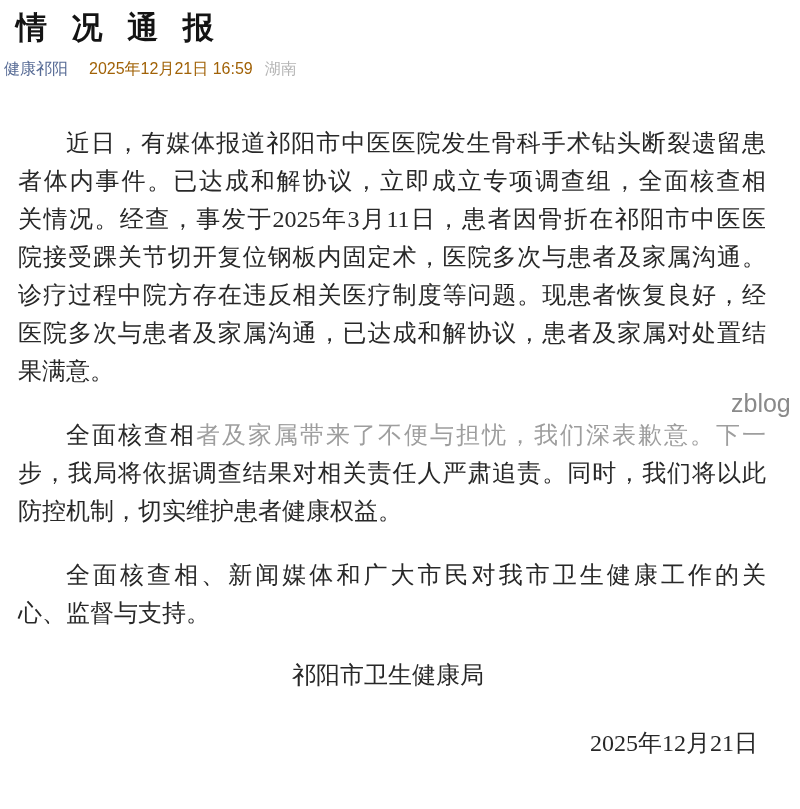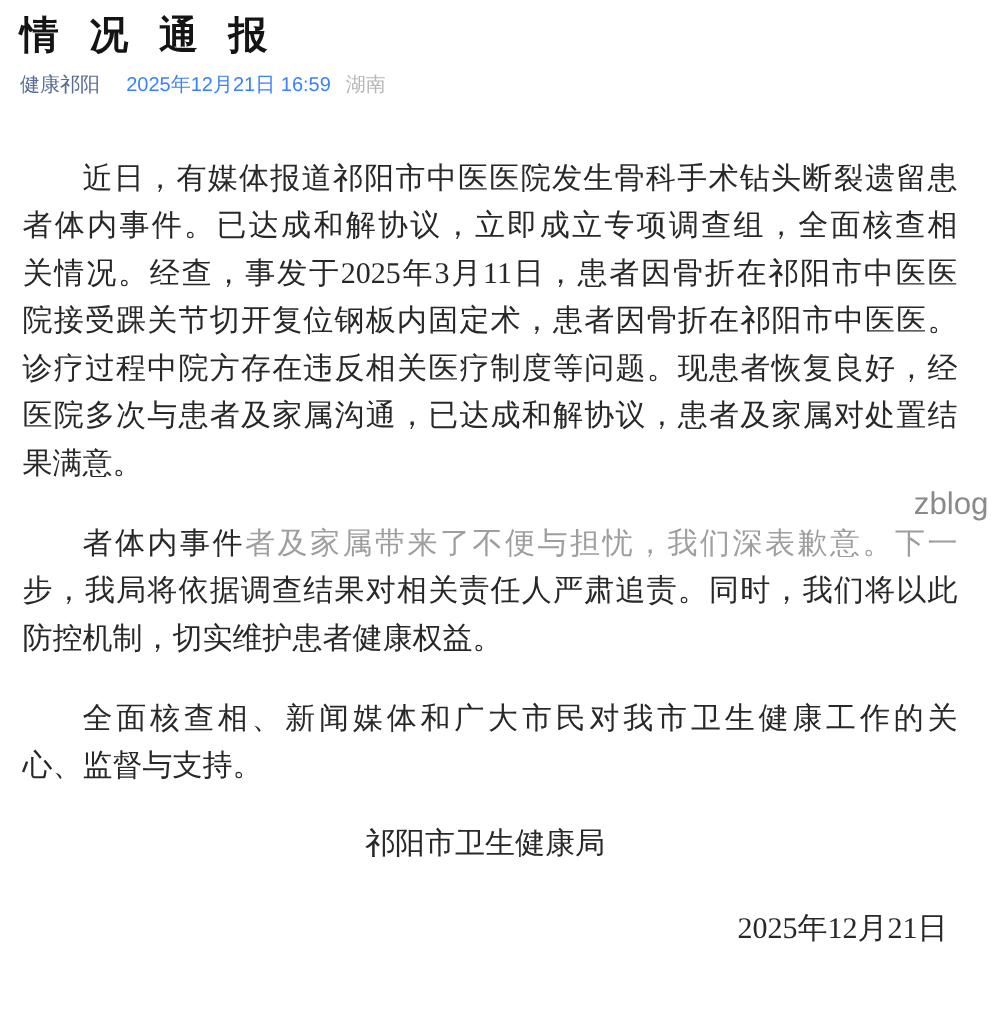--- a/index.html
+++ b/index.html
@@ -13,28 +13,28 @@
   }
   .article-title {
     margin: 12px 0 0 16px;
     font-size: 31px;
     font-weight: 700;
     letter-spacing: 8px;
     color: #141414;
     line-height: 32px;
   }
   .byline {
-    margin: 14px 0 0 16px;
+    margin: 14px 0 0 4px;
     font-size: 16px;
     line-height: 22px;
     display: flex;
     align-items: baseline;
   }
   .account-name { color: #576b95; cursor: pointer; }
-  .publish-datetime { color: #3b82f6; margin-left: 21px; }
+  .publish-datetime { color: #a16207; margin-left: 21px; }
   .publish-location { color: #b5b5b5; margin-left: 12px; }
   .doc-body {
     margin: 44px 0 16px 18px;
     width: 748px;
     font-family: "Liberation Serif", "DejaVu Serif", serif;
     font-size: 24px;
     line-height: 38px;
     color: #282828;
   }
   .para { margin: 0; padding: 0; }
@@ -76,28 +76,28 @@
     <span class="publish-datetime">2025年12月21日 16:59</span>
     <span class="publish-location">湖南</span>
   </div>
 
   <div class="doc-body">
 
     <div class="para">
       <div class="line jl indent">近日，有媒体报道祁阳市中医医院发生骨科手术钻头断裂遗留患</div>
       <div class="line jl">者体内事件。已达成和解协议，立即成立专项调查组，全面核查相</div>
       <div class="line jl">关情况。经查，事发于2025年3月11日，患者因骨折在祁阳市中医医</div>
-      <div class="line jl">院接受踝关节切开复位钢板内固定术，患者因骨折在祁阳市中医医。</div>
+      <div class="line jl">院接受踝关节切开复位钢板内固定术，医院多次与患者及家属沟通。</div>
       <div class="line jl">诊疗过程中院方存在违反相关医疗制度等问题。现患者恢复良好，经</div>
       <div class="line jl">医院多次与患者及家属沟通，已达成和解协议，患者及家属对处置结</div>
       <div class="line last">果满意。</div>
     </div>
 
     <div class="para">
-      <div class="line jl indent"><span>者体内事件</span><span class="faded">者及家属带来了不便与担忧，我们深表歉意。下一</span></div>
+      <div class="line jl indent"><span>全面核查相</span><span class="faded">者及家属带来了不便与担忧，我们深表歉意。下一</span></div>
       <div class="line jl">步，我局将依据调查结果对相关责任人严肃追责。同时，我们将以此</div>
       <div class="line last">防控机制，切实维护患者健康权益。</div>
     </div>
 
     <div class="para">
       <div class="line jl indent">全面核查相、新闻媒体和广大市民对我市卫生健康工作的关</div>
       <div class="line last">心、监督与支持。</div>
     </div>
 
     <div class="signature-block">祁阳市卫生健康局</div>

